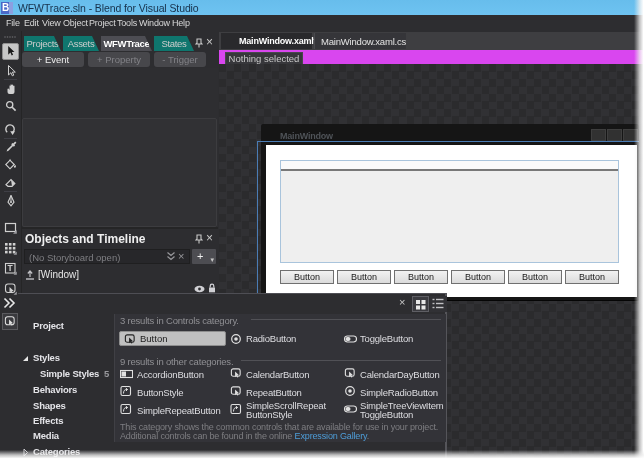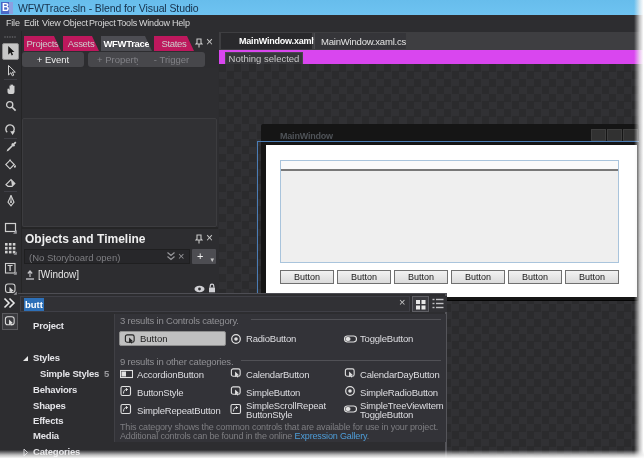--- a/index.html
+++ b/index.html
@@ -16,21 +16,21 @@
 
 #menubar{left:0;top:15px;width:644px;height:16px;background:#2d2d30}
 .menu{position:absolute;top:0;height:16px;line-height:17px;font-size:9px;letter-spacing:-0.2px;color:#d8d8d8}
 
 #toolbar{left:0;top:31px;width:21px;height:428px;background:#2d2d30;border-right:1px solid #252526}
 .tsep{position:absolute;left:4px;width:13px;height:1px;background:#3f3f46}
 #tool-sel{position:absolute;left:2px;top:12px;width:15px;height:15px;background:#c6c6c6;border:1px solid #8f8f8f;border-radius:2px}
 #assetbox{position:absolute;left:2px;top:282px;width:14px;height:15px;background:#3a3a3e;border:1px solid #5a5a5e}
 
 #lpanel{left:22px;top:31px;width:196px;height:265px;background:#2d2d30}
-.ltab{position:absolute;top:5px;height:15px;font-size:9.5px;letter-spacing:-0.3px;color:#cdcdcd;line-height:16px;text-align:center;clip-path:polygon(0 0,calc(100% - 7px) 0,100% 100%,0 100%);background:#be185d}
+.ltab{position:absolute;top:5px;height:15px;font-size:9.5px;letter-spacing:-0.3px;color:#cdcdcd;line-height:16px;text-align:center;clip-path:polygon(0 0,calc(100% - 7px) 0,100% 100%,0 100%);background:#0f766e}
 .ltab.active{background:#4d4d53;color:#fff;font-weight:bold}
 #lbtnrow{left:0;top:21px;width:196px;height:16px}
 .lbtn{position:absolute;top:0;height:15px;background:#47474b;color:#ededed;font-size:9.5px;text-align:center;line-height:16px;border-radius:3px}
 #lcontent{left:0;top:37px;width:196px;height:159px;background:#2e2e31}
 
 #objpanel{left:22px;top:227px;width:196px;height:69px;background:#2d2d30;border-top:2px solid #252526}
 #obj-title{left:3px;top:3px;font-size:12px;color:#efefef;font-weight:bold}
 #sb-box{left:2px;top:20px;width:166px;height:15px;background:#27272a;border:1px solid #1f1f20;color:#7f7f83;font-size:9.5px;line-height:15px;padding-left:4px;box-sizing:border-box}
 #sb-plus{left:170px;top:20px;width:24px;height:15px;background:#4d4d52;border-radius:1px;color:#f0f0f0;font-size:11px;line-height:14px;text-align:left;padding-left:5px;box-sizing:border-box}
 #sb-plus i{font-style:normal;font-size:7px;color:#c8c8c8;position:absolute;right:2px;top:4px}
@@ -225,21 +225,21 @@
     <div class="ltab" style="left:41px;width:36px">Assets</div>
     <div class="ltab active" style="left:79px;width:51px">WFWTrace ×</div>
     <div class="ltab" style="left:132px;width:40px">States</div>
     <svg width="8" height="10" style="left:173px;top:7px" viewBox="0 0 8 10">
         <path d="M2 1 h4 v4 l1 1 h-6 l1-1 Z M4 6 v3.5" fill="none" stroke="#c8c8c8" stroke-width="1.1"></path>
       </svg>
     <div class="abs" style="left:184px;top:4px;color:#c8c8c8;font-size:12px">×</div>
     <div class="abs" id="lbtnrow">
       <div class="lbtn" style="left:0;width:62px">+ Event</div>
       <div class="lbtn" style="left:66px;width:62px"><span style="color:#828287">+ Property</span></div>
-      <div class="lbtn" style="left:116px;width:67px"><span style="color:#828287">- Trigger</span></div>
+      <div class="lbtn" style="left:132px;width:52px"><span style="color:#828287">- Trigger</span></div>
     </div>
     <div class="abs" id="lcontent">
         <div style="position:absolute;left:0;top:50px;width:193px;height:107px;background:#313134;border:1px solid #3c3c3f;border-radius:2px"></div>
       </div>
   </div>
 
   <div class="abs" id="objpanel">
     <div class="abs" id="obj-title">Objects and Timeline</div>
     <svg width="8" height="10" style="left:173px;top:5px" viewBox="0 0 8 10">
         <path d="M2 1 h4 v4 l1 1 h-6 l1-1 Z M4 6 v3.5" fill="none" stroke="#c8c8c8" stroke-width="1.1"></path>
@@ -260,23 +260,20 @@
         <ellipse cx="5.5" cy="4" rx="5" ry="3.2" fill="#d0d0d4"></ellipse>
         <circle cx="5.5" cy="4" r="1.4" fill="#2d2d30"></circle>
       </svg>
     <svg width="8" height="10" style="left:186px;top:54px" viewBox="0 0 8 10">
         <path d="M2.2 4.5 V3 a1.8 1.8 0 0 1 3.6 0 V4.5" fill="none" stroke="#d0d0d4" stroke-width="1.2"></path>
         <rect x="1" y="4.5" width="6" height="4.8" fill="#d0d0d4"></rect>
       </svg>
   </div>
 
   <div class="abs" id="popup">
-    <div class="abs" id="search">
-        <span class="sel">butt</span>
-      </div>
     <div class="abs" id="clearx">×</div>
     <div class="abs" id="gridbtn">
         <svg width="11" height="11" style="left:2px;top:2px" viewBox="0 0 11 11">
           <g fill="#e8e8e8">
             <rect x="1" y="1" width="4" height="4"></rect>
             <rect x="6.5" y="1" width="4" height="4"></rect>
             <rect x="1" y="6.5" width="4" height="4"></rect>
             <rect x="6.5" y="6.5" width="4" height="4"></rect>
           </g>
         </svg>
@@ -367,21 +364,21 @@
 
       <svg width="12" height="12" style="left:5px;top:71px" viewBox="0 0 12 12">
           <rect x="1" y="1.5" width="9.5" height="9" rx="1.5" fill="none" stroke="#e0e0e0" stroke-width="1.1"></rect>
           <path d="M3.5 8.5 Q3.5 4 7.5 4.5 M7.5 4.5 L5.8 3 M7.5 4.5 L6 6" fill="none" stroke="#e0e0e0" stroke-width="1"></path>
         </svg>
       <div class="ritem" style="left:22px;top:73px">ButtonStyle</div>
       <svg width="12" height="12" style="left:115px;top:71px" viewBox="0 0 13 13">
           <rect x="1.5" y="2" width="9.5" height="8" rx="2" fill="none" stroke="#e0e0e0" stroke-width="1.2"></rect>
           <path d="M5.5 5 L5.5 11 L7 9.5 L7.9 11.4 L8.9 11 L8 9 L9.8 9 Z" fill="#e0e0e0"></path>
         </svg>
-      <div class="ritem" style="left:131px;top:73px">SimpleButton</div>
+      <div class="ritem" style="left:131px;top:73px">RepeatButton</div>
       <svg width="12" height="12" style="left:229px;top:71px" viewBox="0 0 12 12">
           <circle cx="6" cy="6" r="4.3" fill="none" stroke="#e0e0e0" stroke-width="1.2"></circle>
           <circle cx="6" cy="6" r="1.8" fill="#e0e0e0"></circle>
         </svg>
       <div class="ritem" style="left:245px;top:73px">SimpleRadioButton</div>
 
       <svg width="12" height="12" style="left:5px;top:89px" viewBox="0 0 12 12">
           <rect x="1" y="1.5" width="9.5" height="9" rx="1.5" fill="none" stroke="#e0e0e0" stroke-width="1.1"></rect>
           <path d="M3.5 8.5 Q3.5 4 7.5 4.5 M7.5 4.5 L5.8 3 M7.5 4.5 L6 6" fill="none" stroke="#e0e0e0" stroke-width="1"></path>
         </svg>

